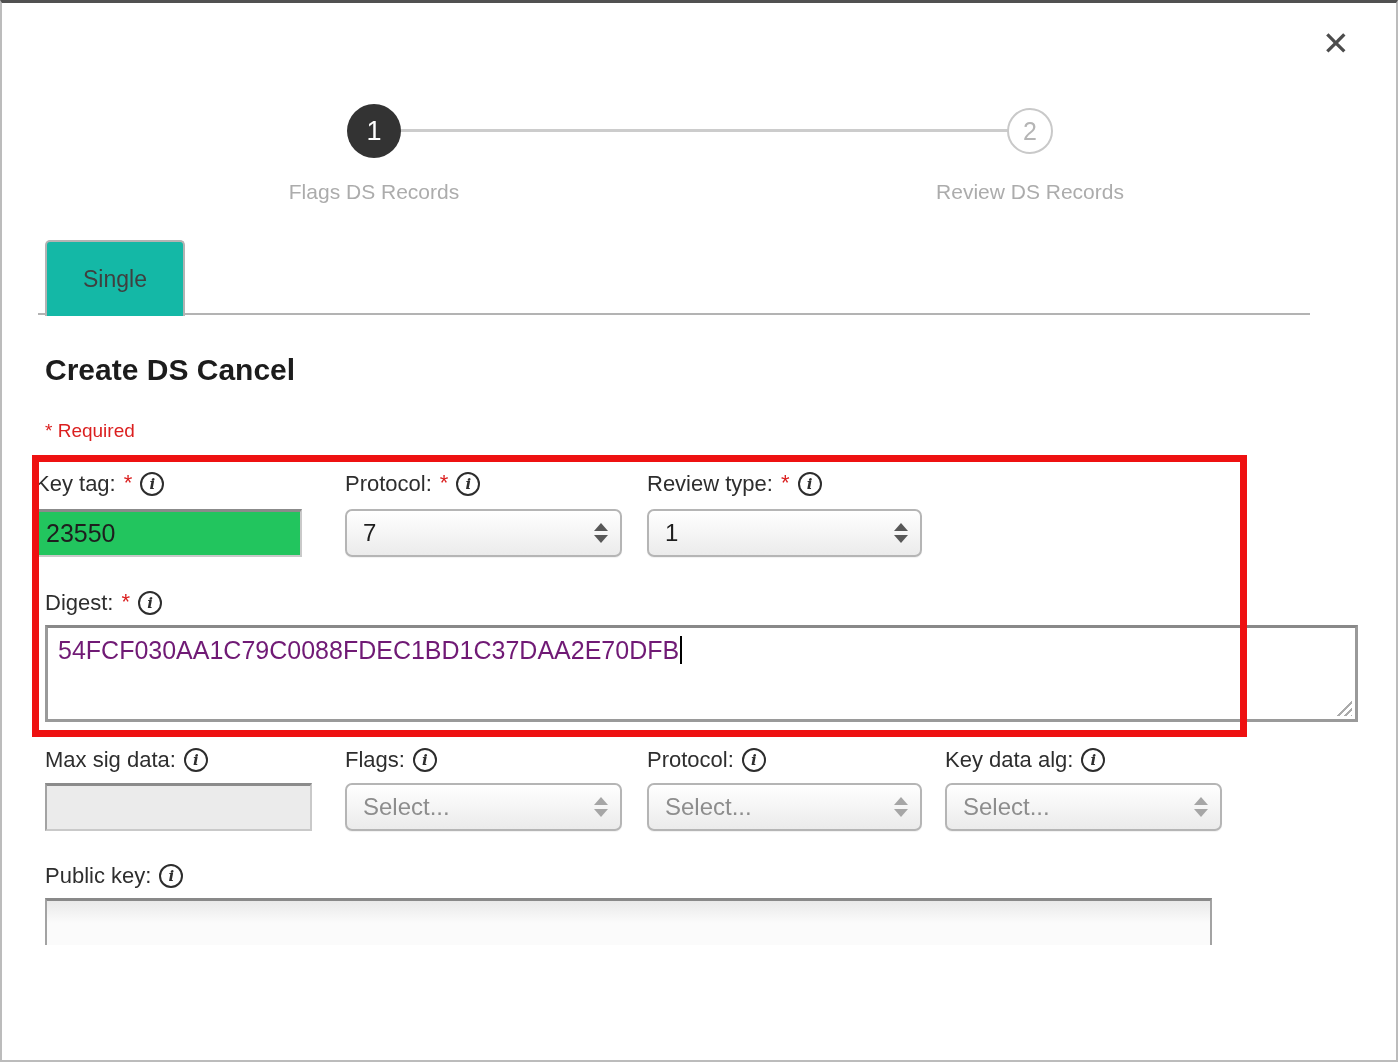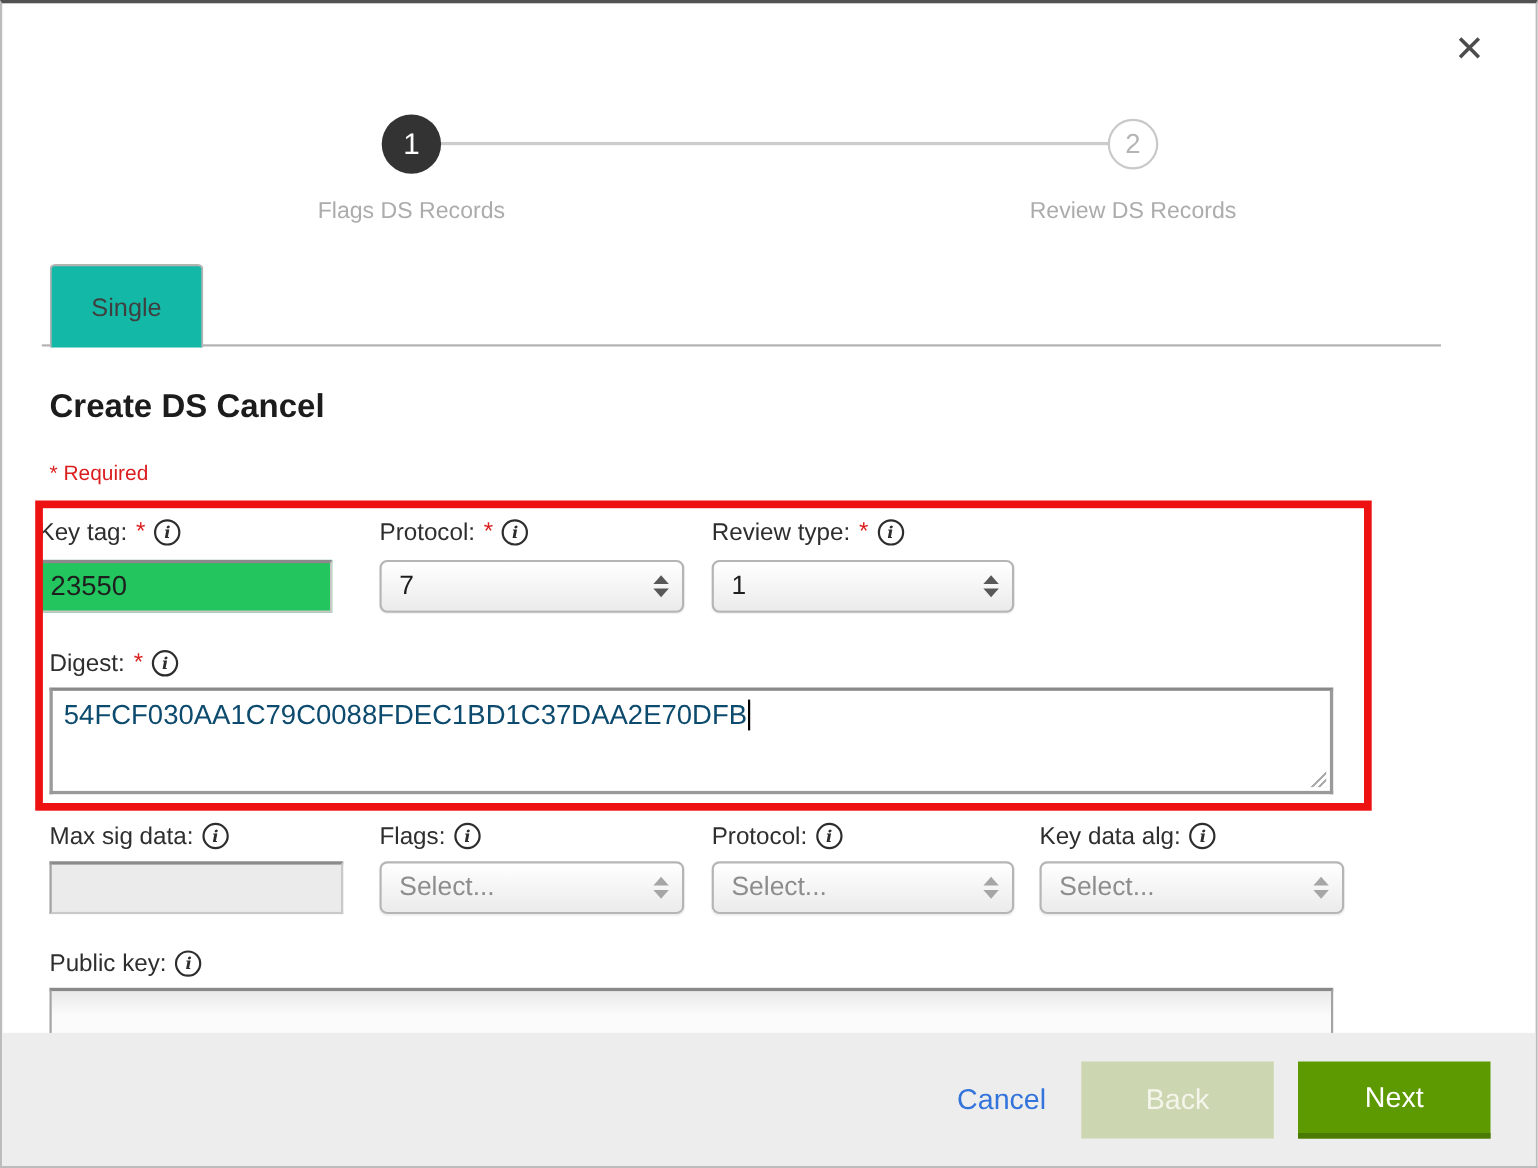--- a/index.html
+++ b/index.html
@@ -68,23 +68,23 @@
     box-shadow:0 1px 1px rgba(0,0,0,0.06);
   }
   .select .arrows { display:flex; flex-direction:column; gap:4px; align-items:center; }
   .arrow-up { width:0; height:0; border-left:7px solid transparent; border-right:7px solid transparent; border-bottom:8px solid #585858; }
   .arrow-down { width:0; height:0; border-left:7px solid transparent; border-right:7px solid transparent; border-top:8px solid #585858; }
   .select.placeholder { color:#8d8d8d; }
   .select.placeholder .arrow-up { border-bottom-color:#a6a6a6; }
   .select.placeholder .arrow-down { border-top-color:#a6a6a6; }
 
   .digest-box {
-    position:relative; width:1167px; height:97px; background:#fff;
+    position:relative; width:1313px; height:97px; background:#fff;
     border:3px solid #9a9a9a; border-top-color:#898989;
-    font-size:25px; color:#0c4a6e; padding:8px 10px; cursor:text;
+    font-size:25px; color:#701a75; padding:8px 10px; cursor:text;
   }
   .caret { display:inline-block; width:2px; height:28px; background:#000; vertical-align:text-bottom; margin-left:1px; }
   .resize-handle {
     position:absolute; right:3px; bottom:3px; width:17px; height:17px;
     background:repeating-linear-gradient(135deg, transparent 0 3px, #ababab 3px 5px);
     clip-path:polygon(100% 0, 100% 100%, 0 100%);
     cursor:nwse-resize;
   }
   .pubkey-box {
     width:1167px; height:47px;
@@ -231,19 +231,14 @@
   </div>
 
   <div class="abs" style="left:43px; top:858px; width:1167px;">
     <div class="field-label">
       <span>Public key:</span>
       <span class="info-icon">i</span>
     </div>
     <div class="pubkey-box" style="margin-top:7px;"></div>
   </div>
 
-  <div class="abs footer">
-    <span class="cancel-link">Cancel</span>
-    <div class="btn btn-back">Back</div>
-    <div class="btn btn-next">Next</div>
-  </div>
 
 </div>
 
 </body></html>

